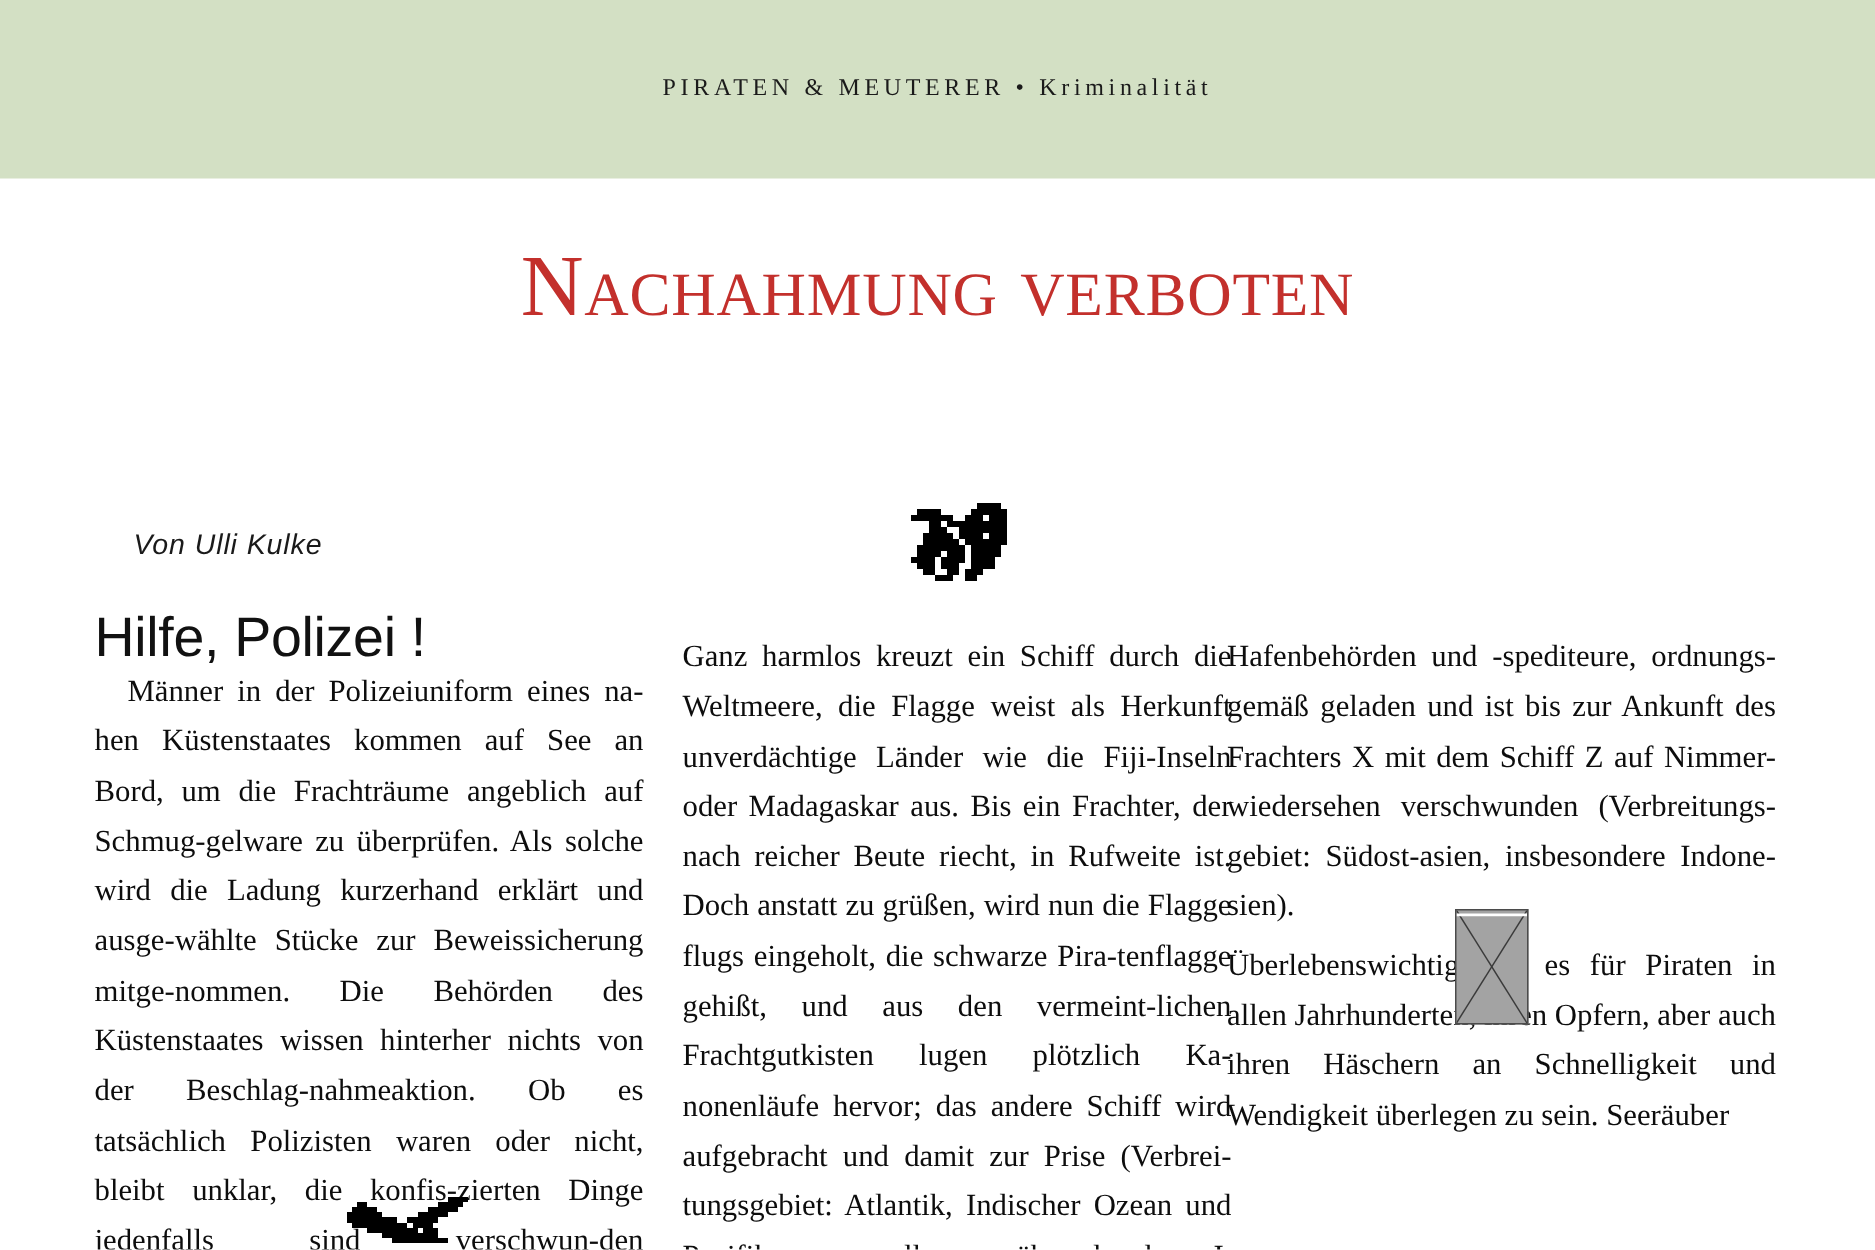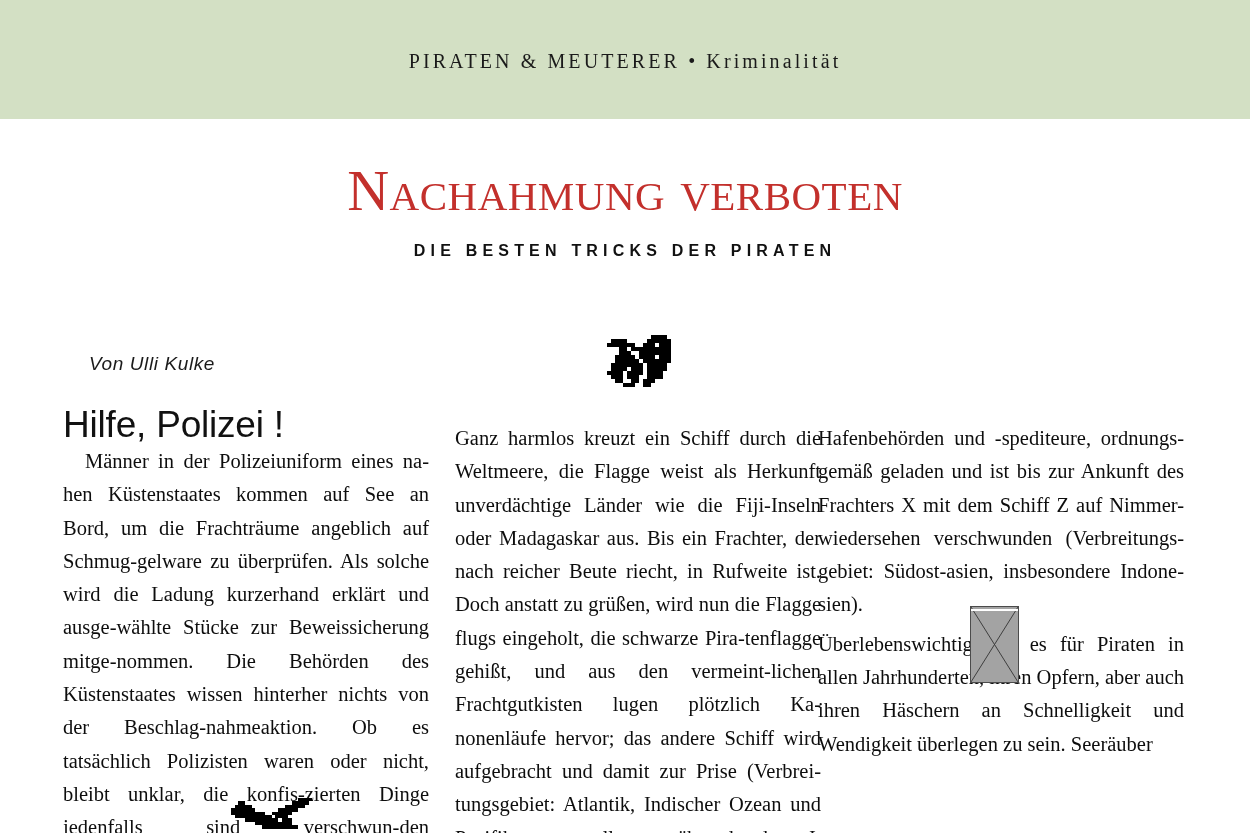--- a/index.html
+++ b/index.html
@@ -24,21 +24,21 @@
     height: 119px;
     background: #d3e0c4;
   }
   .running-head {
     position: absolute;
     left: 0;
     top: 50px;
     width: 1250px;
     text-align: center;
     font-family: "Liberation Serif", "DejaVu Serif", serif;
-    font-size: 20px;
+    font-size: 16px;
     color: #1a1a1a;
     letter-spacing: 3.1px;
     white-space: nowrap;
   }
 
   
   .title-block {
     position: absolute;
     left: 0;
     top: 160px;
@@ -174,21 +174,20 @@
 <body>
 
 <div class="header-band">
   <div class="running-head">
     <span>PIRATEN &amp; MEUTERER • Kriminalität</span>
   </div>
 </div>
 
 <div class="title-block">
   <h1 class="article-title">Nachahmung verboten</h1>
-  <div class="article-subtitle">DIE BESTEN TRICKS DER PIRATEN</div>
 </div>
 
 <div class="columns">
 
   <div class="col col-1">
     <div class="byline">Von Ulli Kulke</div>
     <h2 class="section-head">Hilfe, Polizei !</h2>
     <p class="body-text indent">Männer in der Polizeiuniform eines na-hen Küstenstaates kommen auf See an Bord, um die Frachträume angeblich auf Schmug-gelware zu überprüfen. Als solche wird die Ladung kurzerhand erklärt und ausge-wählte Stücke zur Beweissicherung mitge-nommen. Die Behörden des Küstenstaates wissen hinterher nichts von der Beschlag-nahmeaktion. Ob es tatsächlich Polizisten waren oder nicht, bleibt unklar, die konfis-zierten Dinge jedenfalls sind verschwun-den (hauptsächliche Verbreitung: Südosta-sien, vornehmlich chinesische Gewässer).</p>
   </div>
 

